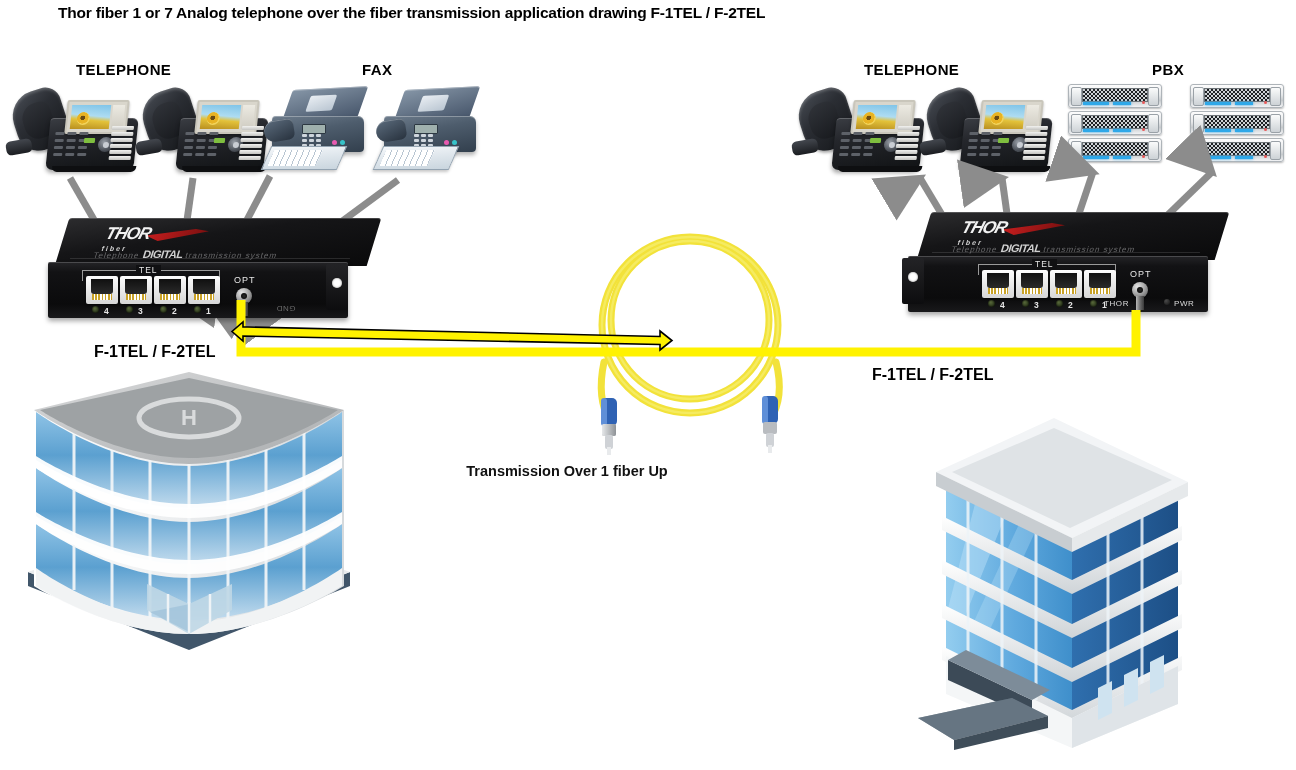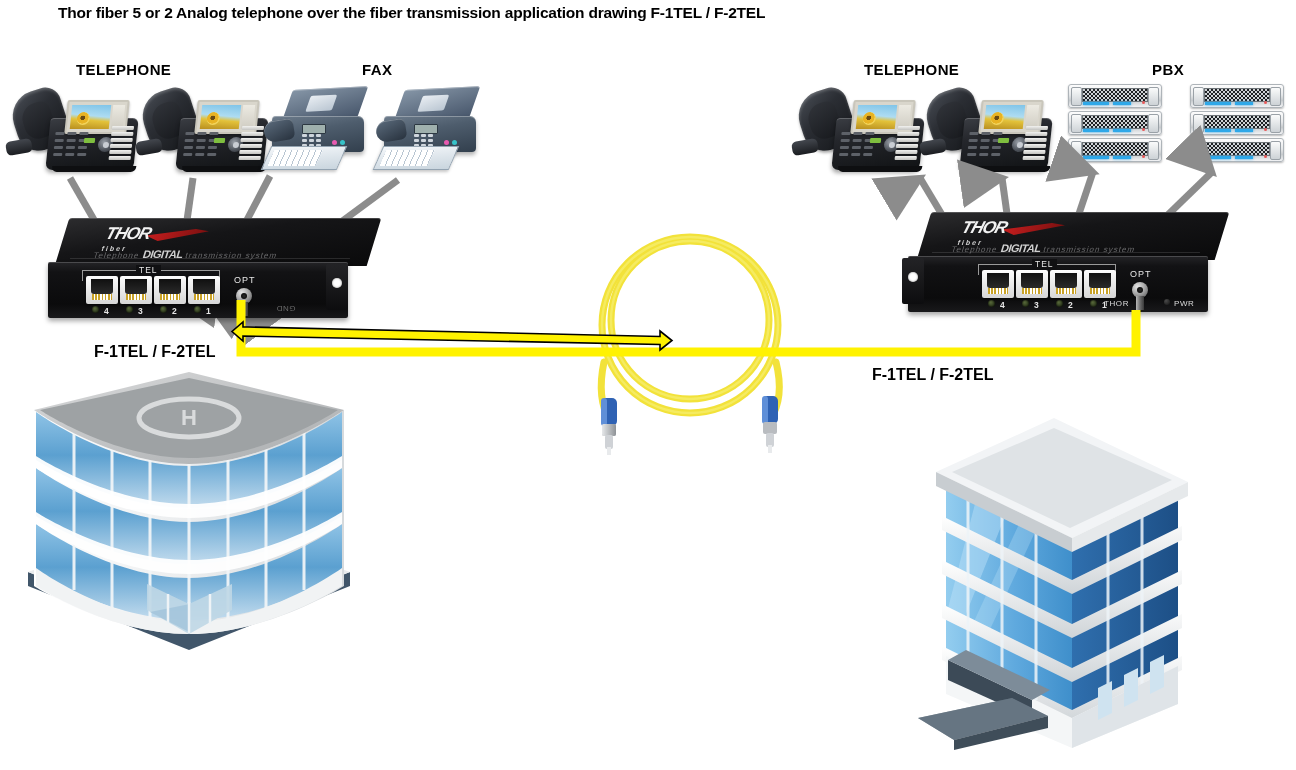--- a/index.html
+++ b/index.html
@@ -129,21 +129,21 @@
   .bldgB{position:absolute;width:310px;height:360px;}
 
   
   #coil{position:absolute;}
   
   svg{overflow:visible;}
 </style>
 </head>
 <body>
 
-<div class="abs" id="title">Thor fiber 5 or 2 Analog telephone over the fiber transmission application drawing F-1TEL / F-2TEL</div>
+<div class="abs" id="title">Thor fiber 1 or 7 Analog telephone over the fiber transmission application drawing F-1TEL / F-2TEL</div>
 
 <div class="abs grp-label" style="left:76px;top:61px;">TELEPHONE</div>
 <div class="abs grp-label" style="left:362px;top:61px;">FAX</div>
 <div class="abs grp-label" style="left:864px;top:61px;">TELEPHONE</div>
 <div class="abs grp-label" style="left:1152px;top:61px;">PBX</div>
 
 <div class="phone" style="left:14px;top:88px;">
   <div class="ph-handset"></div>
   <div class="ph-cradle"></div>
   <div class="ph-body"></div>
@@ -646,13 +646,14 @@
   </g>
 
   <polygon points="46,272 130,312 130,330 46,292" fill="#3c4a57"></polygon>
   <polygon points="46,272 130,312 148,302 64,262" fill="#7d8c99"></polygon>
   <polygon points="16,330 110,310 146,328 52,352" fill="#5b6a77"></polygon>
   <polygon points="16,330 110,310 146,328 52,352" fill="#6e7d8a" opacity=".6"></polygon>
   <polygon points="52,352 146,328 146,340 52,362" fill="#3f4d59"></polygon>
 </svg>
 
 <div class="abs" id="transLabel" style="left:437px;top:462px;">
+  <div>Transmission Over 1 fiber Up</div>
 </div>
 
 </body></html>

